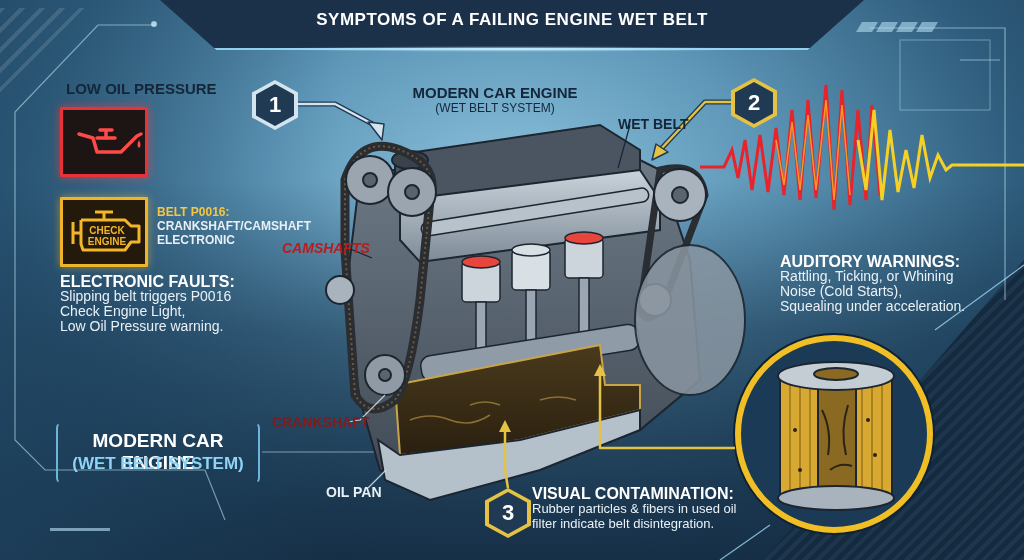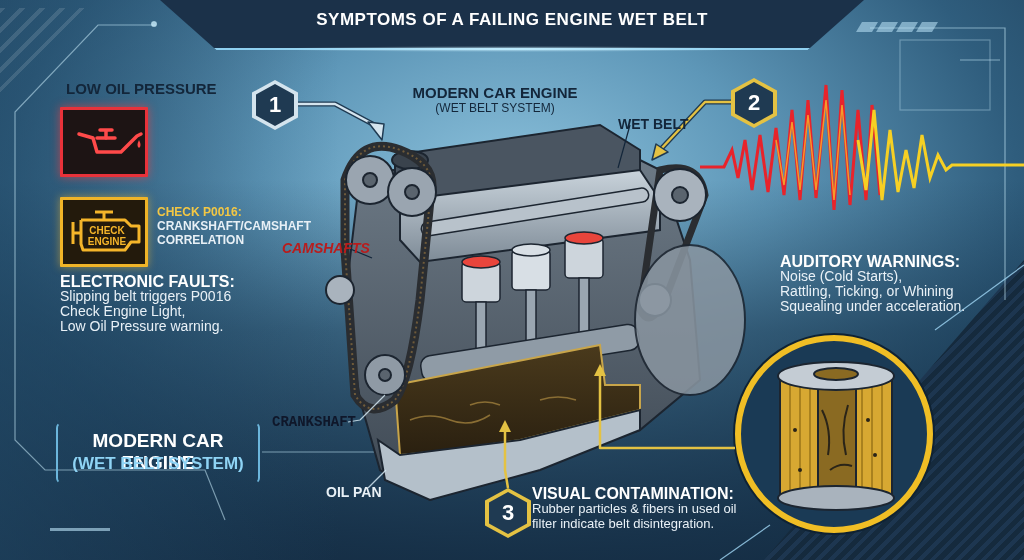--- a/index.html
+++ b/index.html
@@ -80,21 +80,21 @@
   }
   .hex-1 { left: 252px; top: 80px; background: #d4e4ee; }
   .hex-2 { left: 731px; top: 78px; background: #e4c243; }
   .hex-3 { left: 485px; top: 488px; background: #e4c243; }
 
   .engine-title { position: absolute; left: 380px; top: 84px; width: 230px; text-align: center; font-size: 15px; font-weight: bold; color: #13263a; }
   .engine-sub { position: absolute; left: 380px; top: 101px; width: 230px; text-align: center; font-size: 12px; color: #13263a; }
   .part-label { position: absolute; font-size: 14px; font-weight: bold; text-align: right; }
   .wet-belt-label { left: 618px; top: 116px; color: #13263a; }
   .camshafts-label { left: 282px; top: 240px; color: #b91c1c; font-style: italic; }
-  .crankshaft-label { left: 272px; top: 414px; color: #0f172a; font-family: Liberation Mono, monospace; }
+  .crankshaft-label { left: 272px; top: 414px; color: #7f1d1d; }
   .oilpan-label { left: 326px; top: 484px; color: #e8f0f6; }
 
   .aud-block { position: absolute; left: 780px; top: 254px; font-size: 14px; line-height: 15px; width: 240px; }
   .aud-title { font-weight: bold; font-size: 16px; color: #fff; }
   .aud-body { color: #e9f1f7; }
   .vis-block { position: absolute; left: 532px; top: 486px; font-size: 13px; line-height: 15px; width: 300px; }
   .vis-title { font-weight: bold; font-size: 16px; color: #fff; }
   .vis-body { color: #e9f1f7; }
 
   .filter-circle {
@@ -155,23 +155,23 @@
     <g stroke="#f5b52a" stroke-width="3" fill="none" stroke-linejoin="round">
       <path d="M4 16 L4 38 M4 27 L12 27 M12 14 L56 14 L62 20 L70 20 L70 36 L62 36 L56 44 L14 44 L12 38 L12 14"></path>
       <path d="M26 6 L44 6 M35 6 L35 14"></path>
     </g>
     <text x="38" y="28" text-anchor="middle" font-family="Liberation Sans, sans-serif" font-size="10" font-weight="bold" fill="#f5b52a">CHECK</text>
     <text x="38" y="39" text-anchor="middle" font-family="Liberation Sans, sans-serif" font-size="10" font-weight="bold" fill="#f5b52a">ENGINE</text>
   </svg>
 </div>
 
 <div class="code-text">
-  <div class="code-title">CHECK P0016:</div>
+  <div class="code-title">BELT P0016:</div>
   <div class="code-desc">CRANKSHAFT/CAMSHAFT</div>
-  <div class="code-desc">CORRELATION</div>
+  <div class="code-desc">ELECTRONIC</div>
 </div>
 
 <div class="elec-block">
   <div class="elec-title">ELECTRONIC FAULTS:</div>
   <div class="elec-body">Slipping belt triggers P0016</div>
   <div class="elec-body">Check Engine Light,</div>
   <div class="elec-body">Low Oil Pressure warning.</div>
 </div>
 
 <div class="bracket-box"></div>
@@ -314,22 +314,22 @@
 
 <div class="engine-title">MODERN CAR ENGINE</div>
 <div class="engine-sub">(WET BELT SYSTEM)</div>
 <div class="part-label wet-belt-label">WET BELT</div>
 <div class="part-label camshafts-label">CAMSHAFTS</div>
 <div class="part-label crankshaft-label">CRANKSHAFT</div>
 <div class="part-label oilpan-label">OIL PAN</div>
 
 <div class="aud-block">
   <div class="aud-title">AUDITORY WARNINGS:</div>
+  <div class="aud-body">Rattling, Ticking, or Whining</div>
   <div class="aud-body">Noise (Cold Starts),</div>
-  <div class="aud-body">Rattling, Ticking, or Whining</div>
   <div class="aud-body">Squealing under acceleration.</div>
 </div>
 
 <div class="vis-block">
   <div class="vis-title">VISUAL CONTAMINATION:</div>
   <div class="vis-body">Rubber particles &amp; fibers in used oil</div>
   <div class="vis-body">filter indicate belt disintegration.</div>
 </div>
 
 </body></html>

